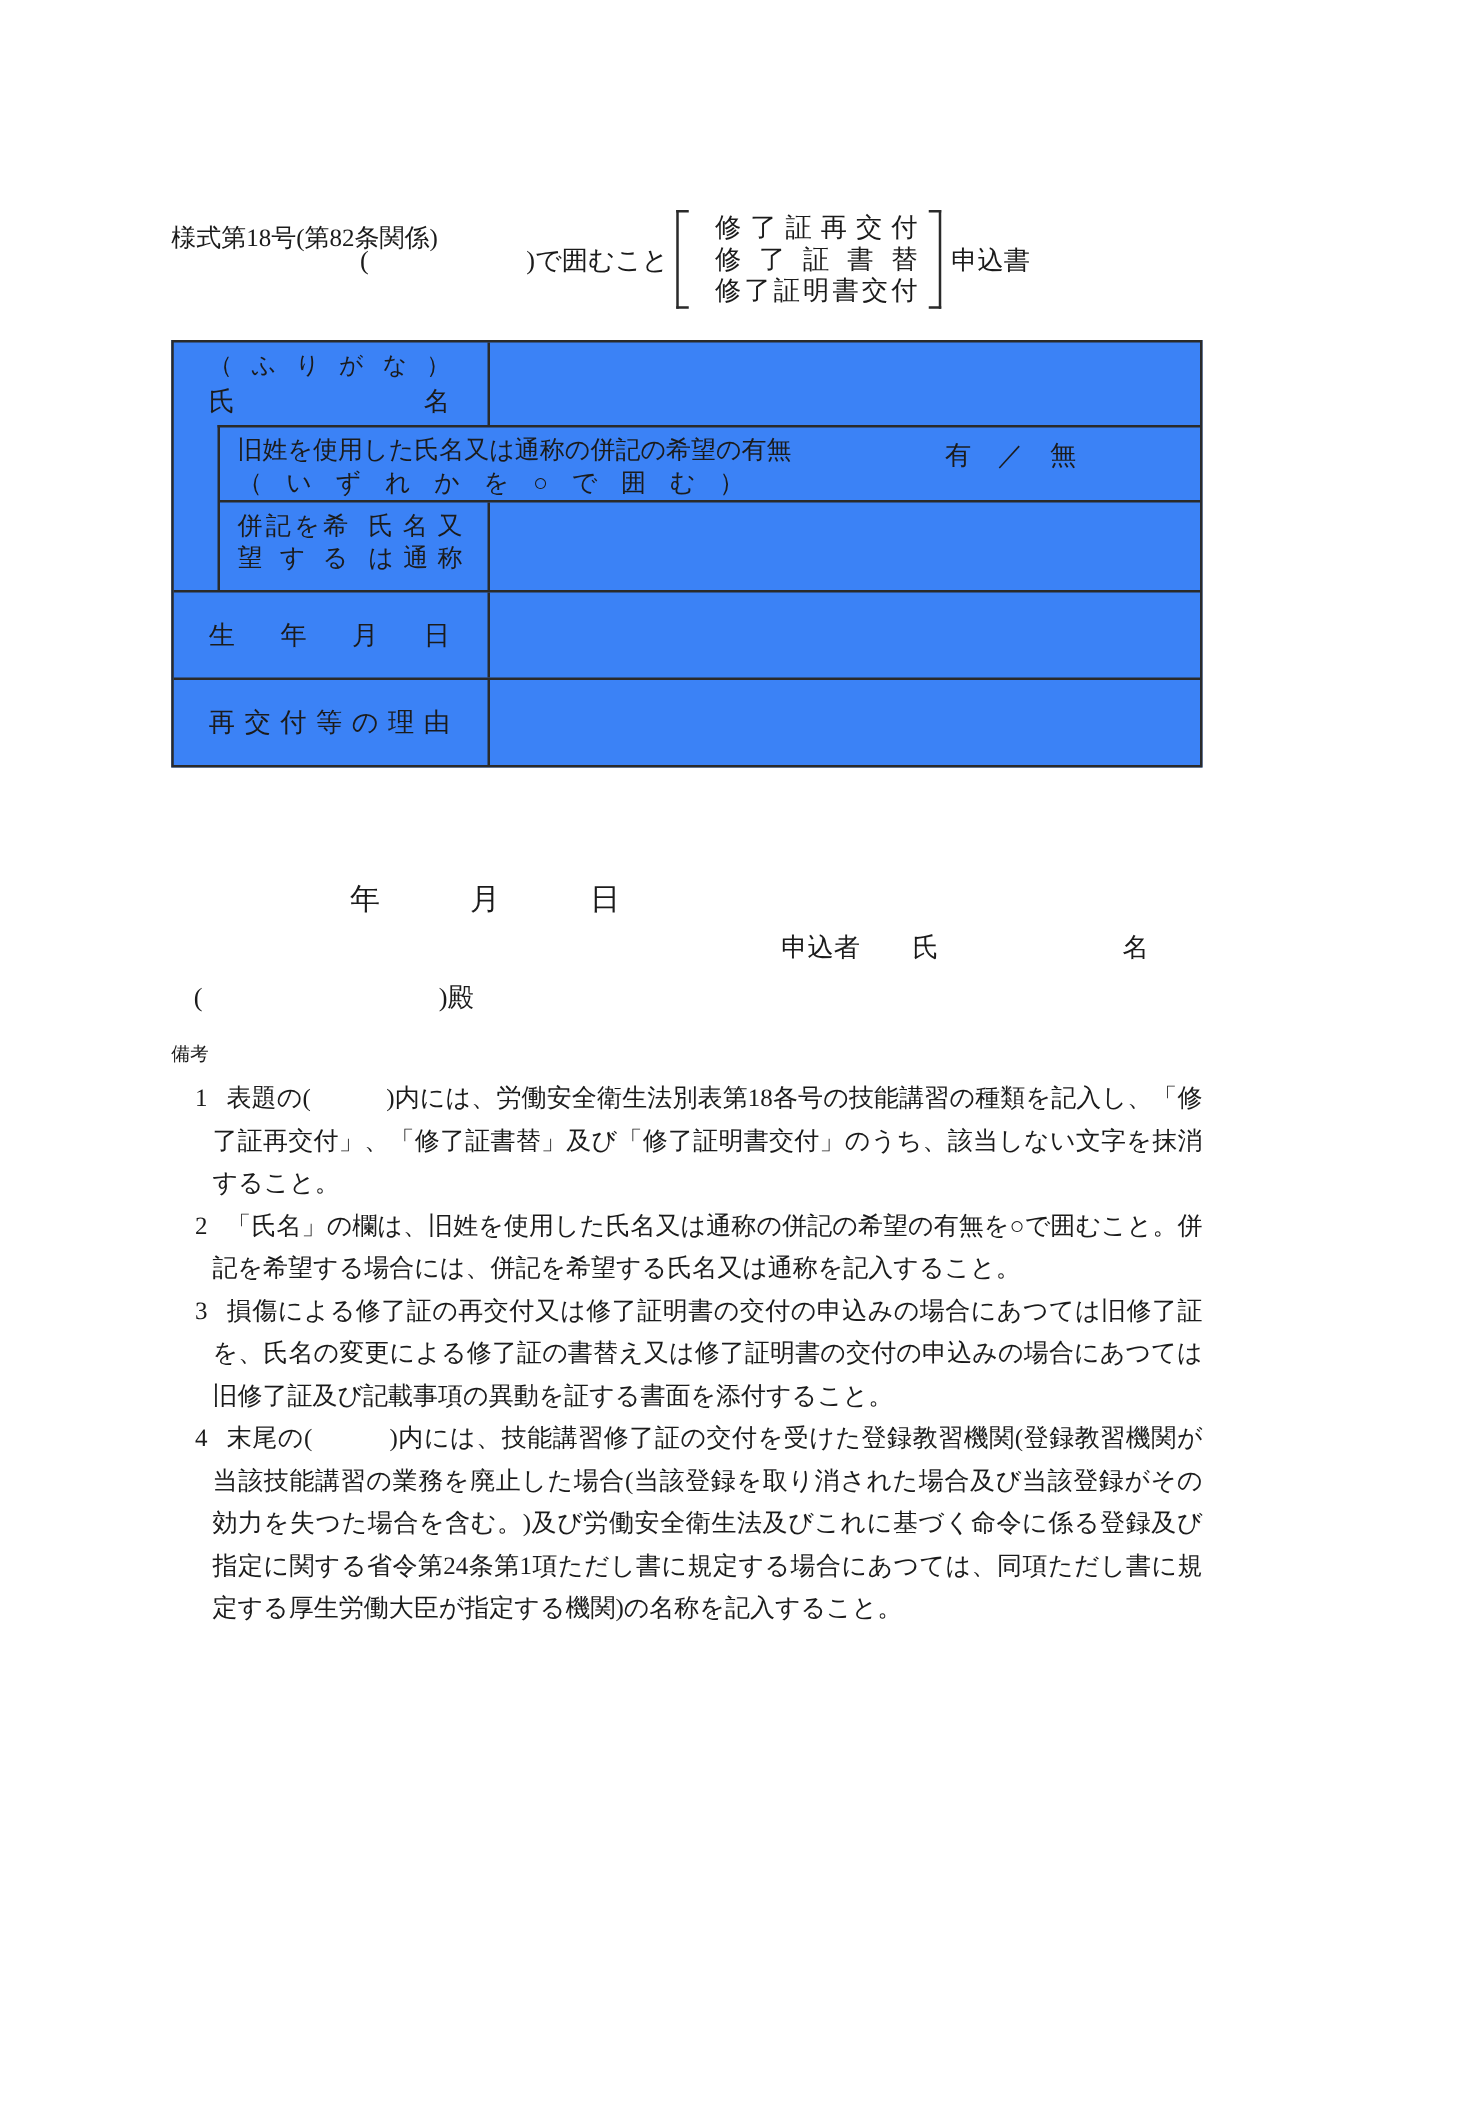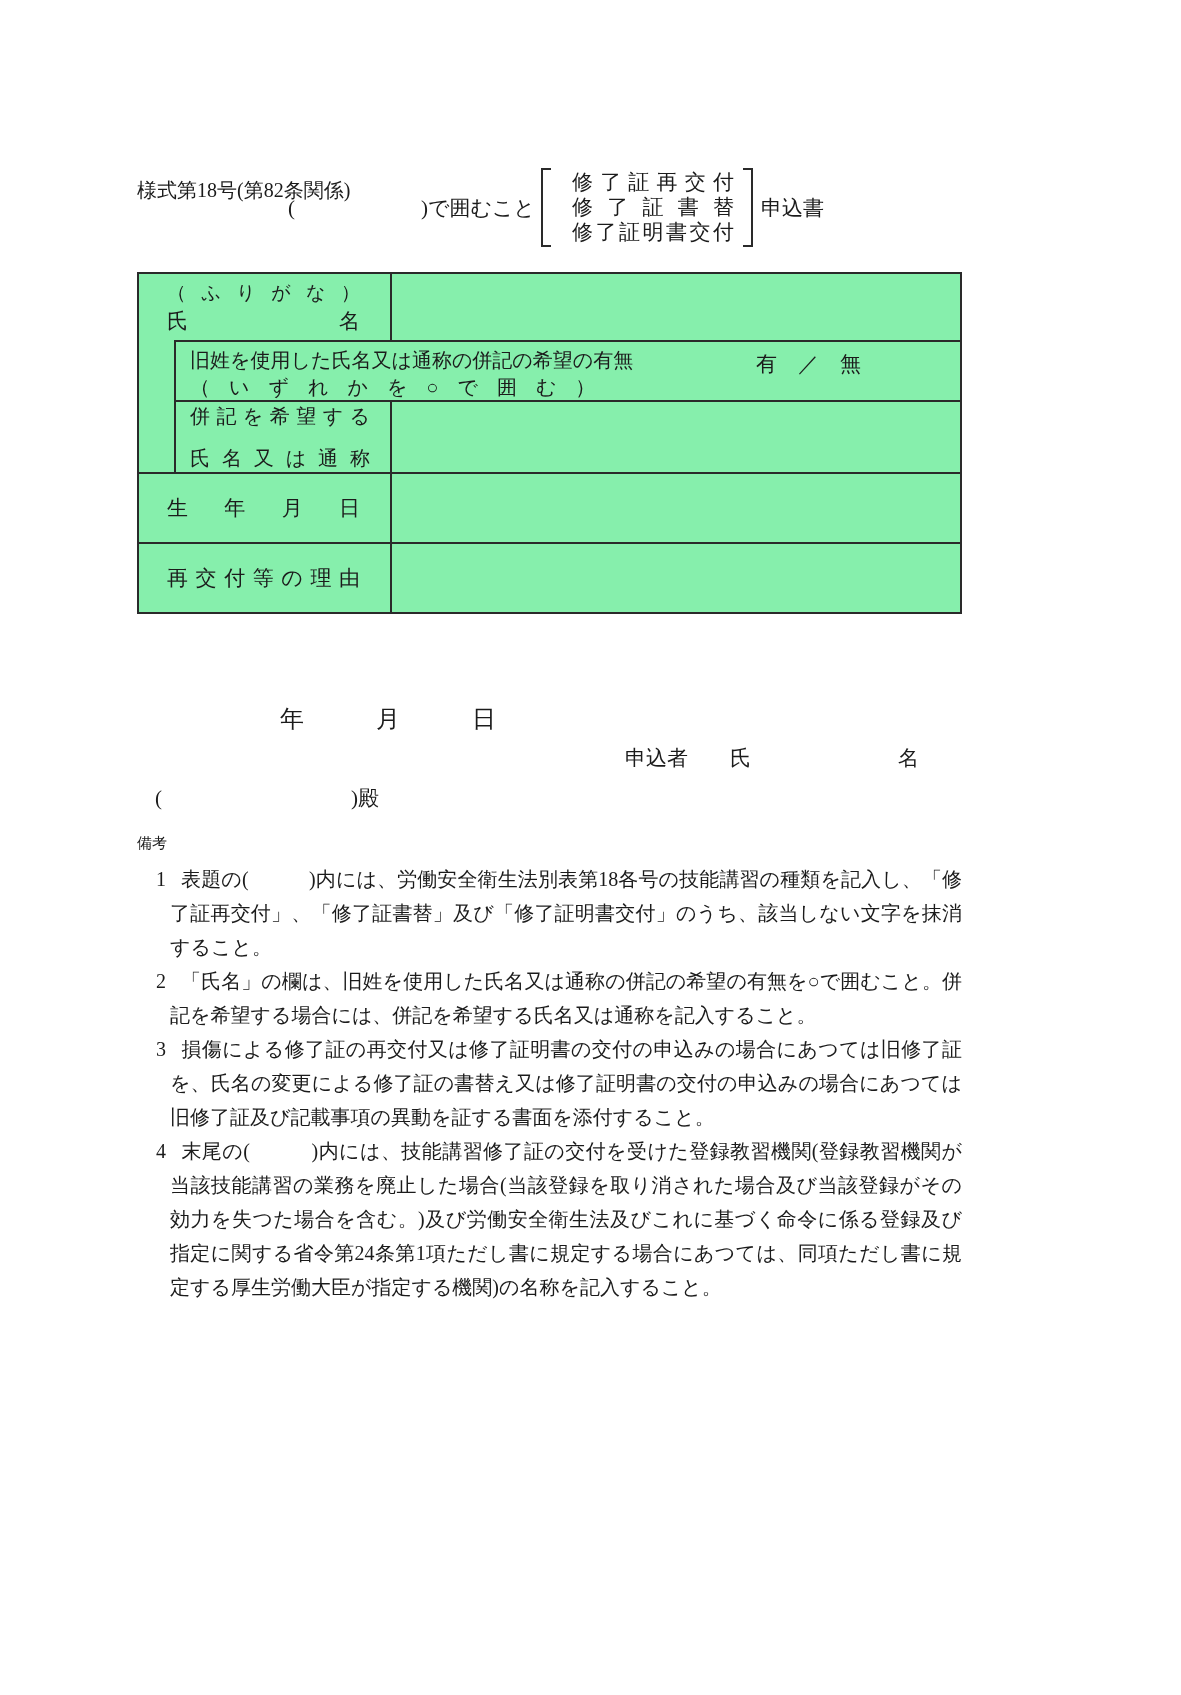--- a/index.html
+++ b/index.html
@@ -16,38 +16,38 @@
 
   
   .title-row { position: absolute; left: 288px; top: 168px; display: flex; align-items: center; font-size: 21px; }
   .bracket { width: 10px; align-self: stretch; }
   .bracket.left  { border-left: 2px solid #2a2a2a; border-top: 2px solid #2a2a2a; border-bottom: 2px solid #2a2a2a; margin-left: 6px; }
   .bracket.right { border-right: 2px solid #2a2a2a; border-top: 2px solid #2a2a2a; border-bottom: 2px solid #2a2a2a; margin-right: 8px; }
   .options { display: flex; flex-direction: column; width: 192px; padding: 2px 9px; }
   .opt { display: block; text-align: justify; text-align-last: justify; line-height: 25px; font-size: 21px; margin-left: 12px; }
 
   
-  .form-table { position: absolute; left: 137px; top: 272px; width: 825px; border: 2px solid #2a2a2a; background: #86efac; }
+  .form-table { position: absolute; left: 137px; top: 272px; width: 825px; border: 2px solid #2a2a2a; background: #3b82f6; }
   .jline { text-align: justify; text-align-last: justify; font-size: 21px; line-height: 27px; }
   .furigana { font-size: 19px; }
 
   .name-block { height: 198px; }
   .name-row { height: 66px; display: flex; }
   .label-cell { width: 253px; border-right: 2px solid #2a2a2a; padding: 4px 30px 4px 28px;
                 display: flex; flex-direction: column; justify-content: center; gap: 2px; }
   .input-cell { flex: 1; }
 
   .nested-box { margin-left: 35px; height: 132px; border-left: 2px solid #2a2a2a; border-top: 2px solid #2a2a2a; }
   .question-row { height: 58px; position: relative; padding: 5px 0 0 14px; font-size: 20px; line-height: 27px; }
   .spaced { letter-spacing: 19px; }
   .yes-no { position: absolute; left: 580px; top: 9px; font-size: 21px; }
 
   .heiki-row { height: 72px; border-top: 2px solid #2a2a2a; display: flex; }
   .heiki-label { width: 216px; border-right: 2px solid #2a2a2a; padding: 6px 20px 6px 14px;
-                 display: flex; flex-direction: column; justify-content: center; gap: 16px; }
+                 display: flex; flex-direction: row; justify-content: center; gap: 16px; }
   .heiki-label .jline { font-size: 20px; line-height: 26px; }
 
   .simple-row { height: 70px; border-top: 2px solid #2a2a2a; display: flex; }
 
   
   .date-line      { position: absolute; left: 280px; top: 703px; font-size: 24px; }
   .applicant-line { position: absolute; left: 625px; top: 744px; font-size: 21px; }
   .addressee      { position: absolute; left: 155px; top: 784px; font-size: 21px; }
 
   

